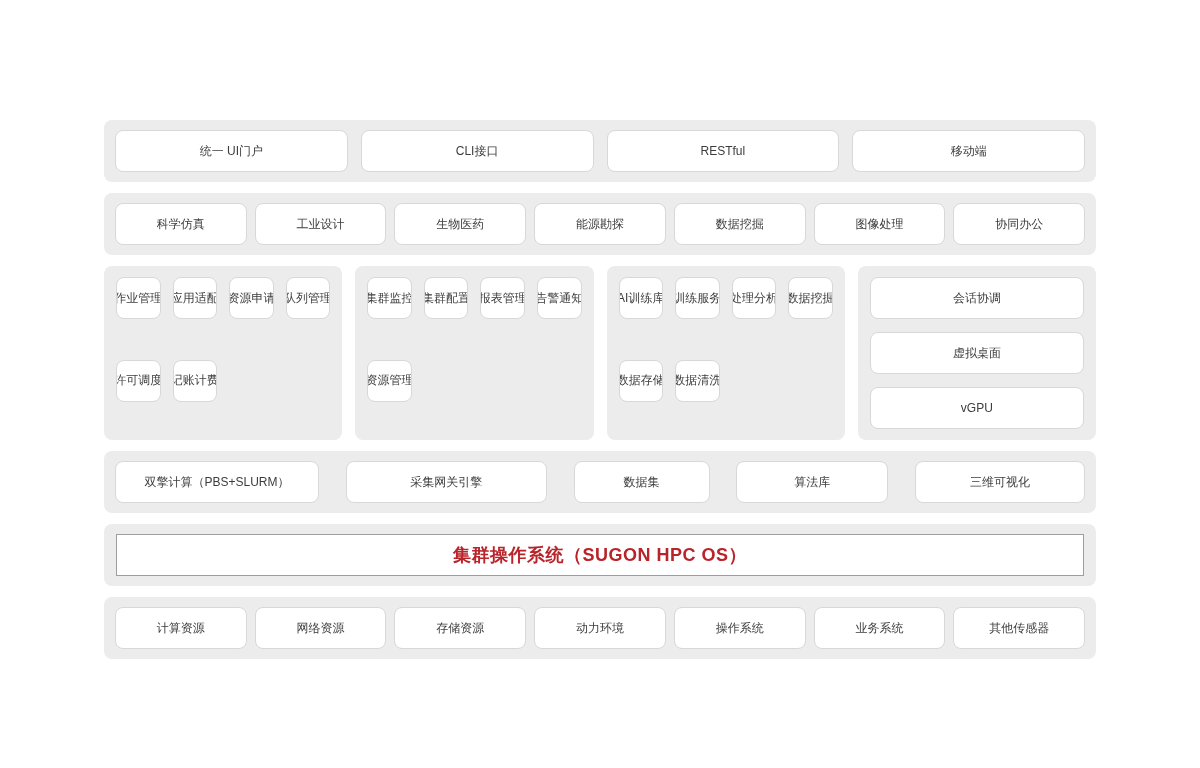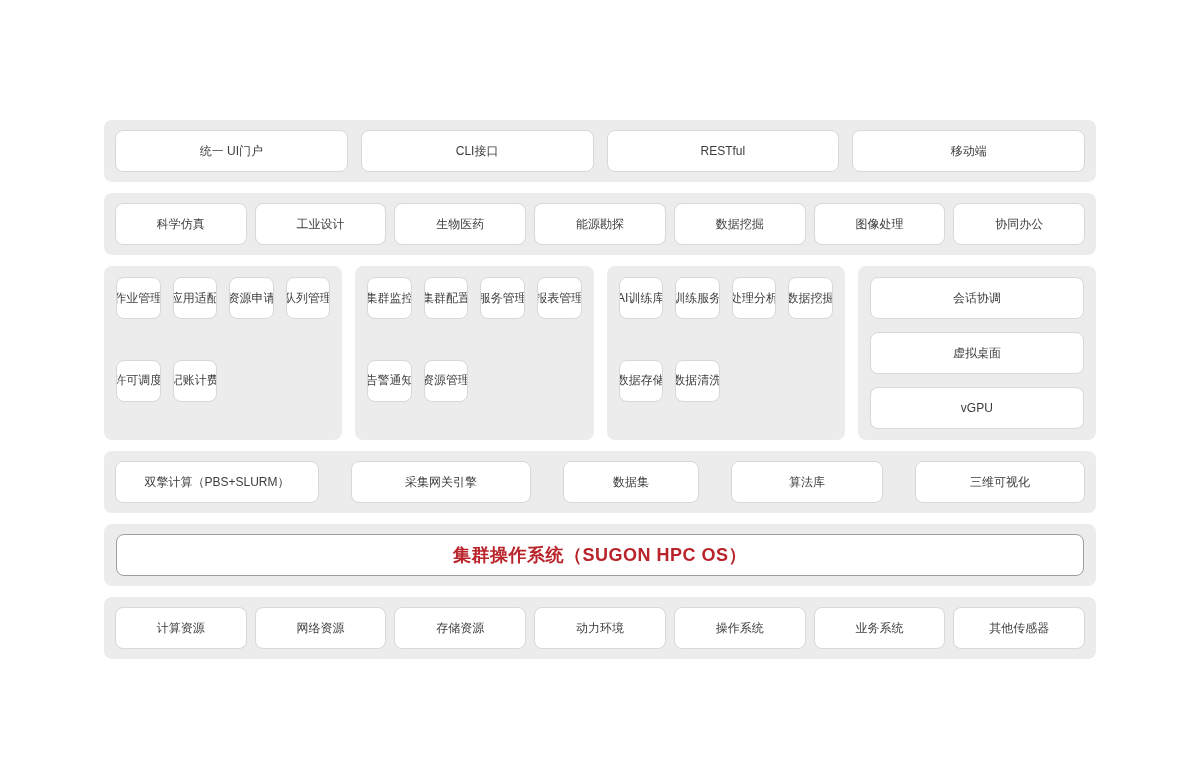--- a/index.html
+++ b/index.html
@@ -53,29 +53,29 @@
   }
   .group-single {
     display: grid;
     grid-template-columns: 1fr;
     row-gap: 13px;
   }
   
   .row-platform { display: flex; justify-content: space-between; }
   .row-platform .box { padding: 0 14px; }
   .w-engine { width: 204px; }
-  .w-gateway { width: 180px; }
+  .w-gateway { width: 201px; }
   .w-dataset { width: 136px; }
   .w-algo { width: 152px; }
   .w-vis { width: 170px; }
   
   .row-core { padding: 10px 12px; }
   .core-box {
     border: 1px solid #9e9e9e;
-    border-radius: 8px;
+    border-radius: 0;
     font-size: 18px;
     font-weight: bold;
     color: #b9232a;
     letter-spacing: 0.5px;
   }
 </style>
 </head>
 <body>
 
 <div class="stage">
@@ -102,21 +102,20 @@
       <div class="box">作业管理</div>
       <div class="box">应用适配</div>
       <div class="box">资源申请</div>
       <div class="box">队列管理</div>
       <div class="box">许可调度</div>
       <div class="box">记账计费</div>
     </section>
     <section class="band group-grid">
       <div class="box">集群监控</div>
       <div class="box">集群配置</div>
-      <div class="box">服务管理</div>
       <div class="box">报表管理</div>
       <div class="box">告警通知</div>
       <div class="box">资源管理</div>
     </section>
     <section class="band group-grid">
       <div class="box">AI训练库</div>
       <div class="box">训练服务</div>
       <div class="box">处理分析</div>
       <div class="box">数据挖掘</div>
       <div class="box">数据存储</div>

